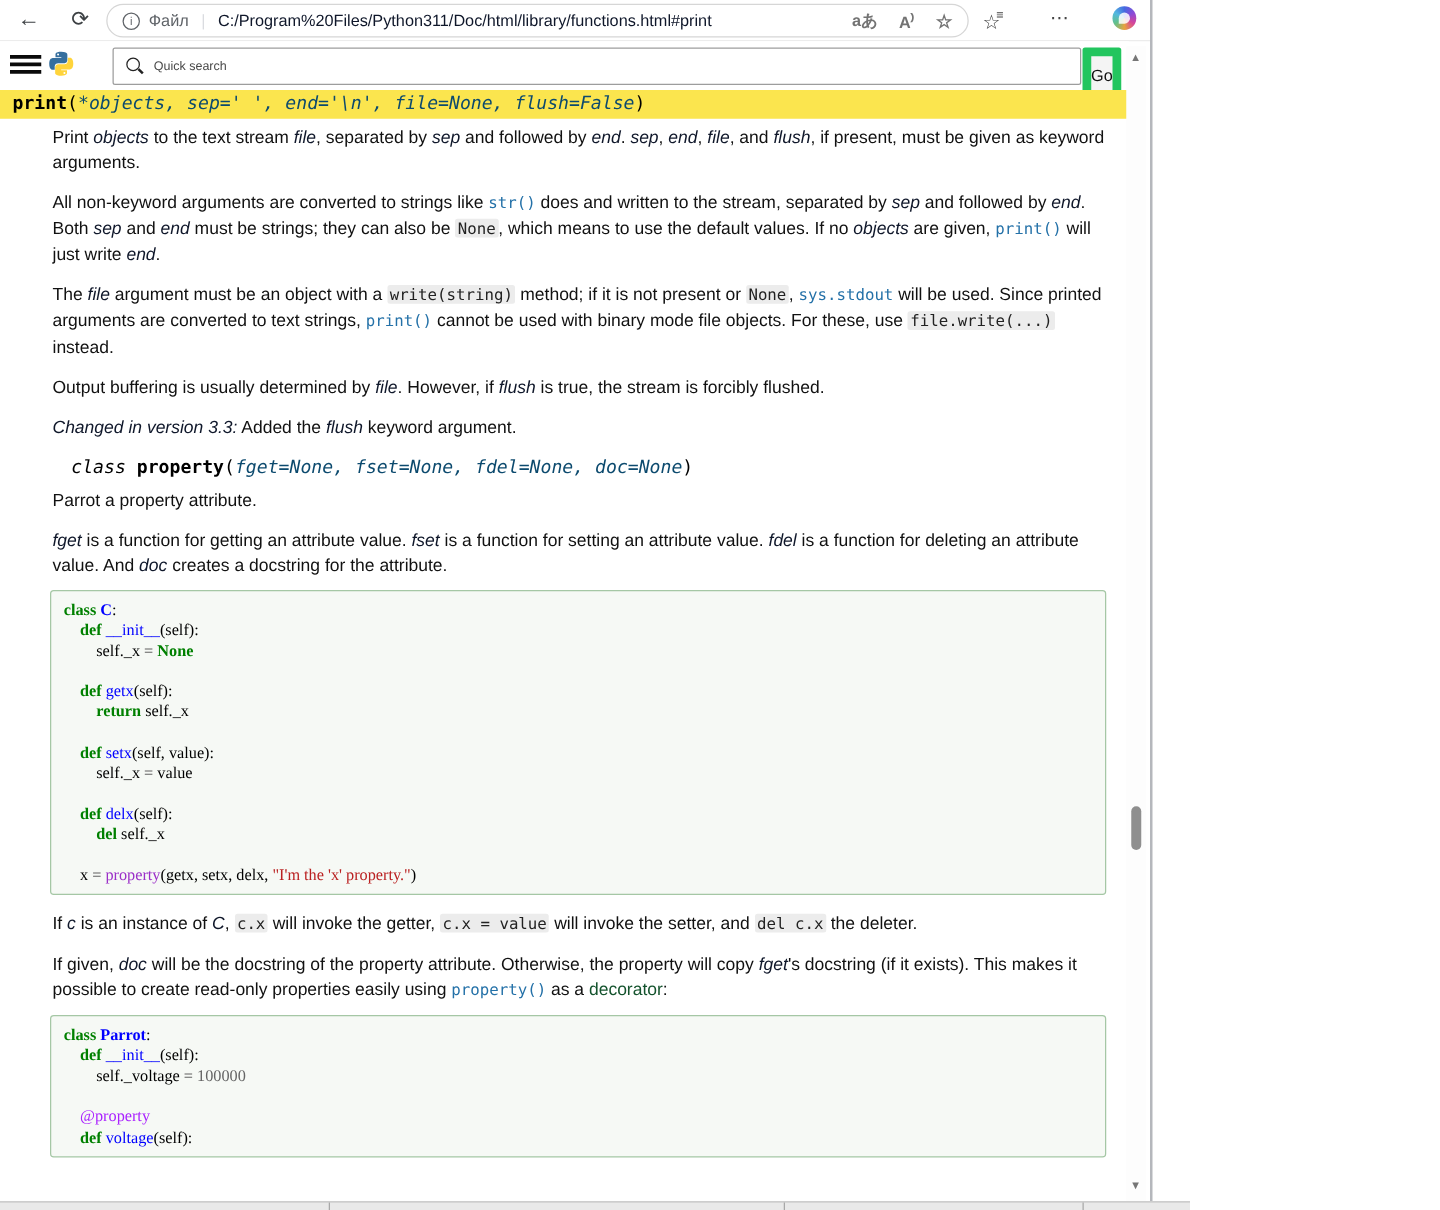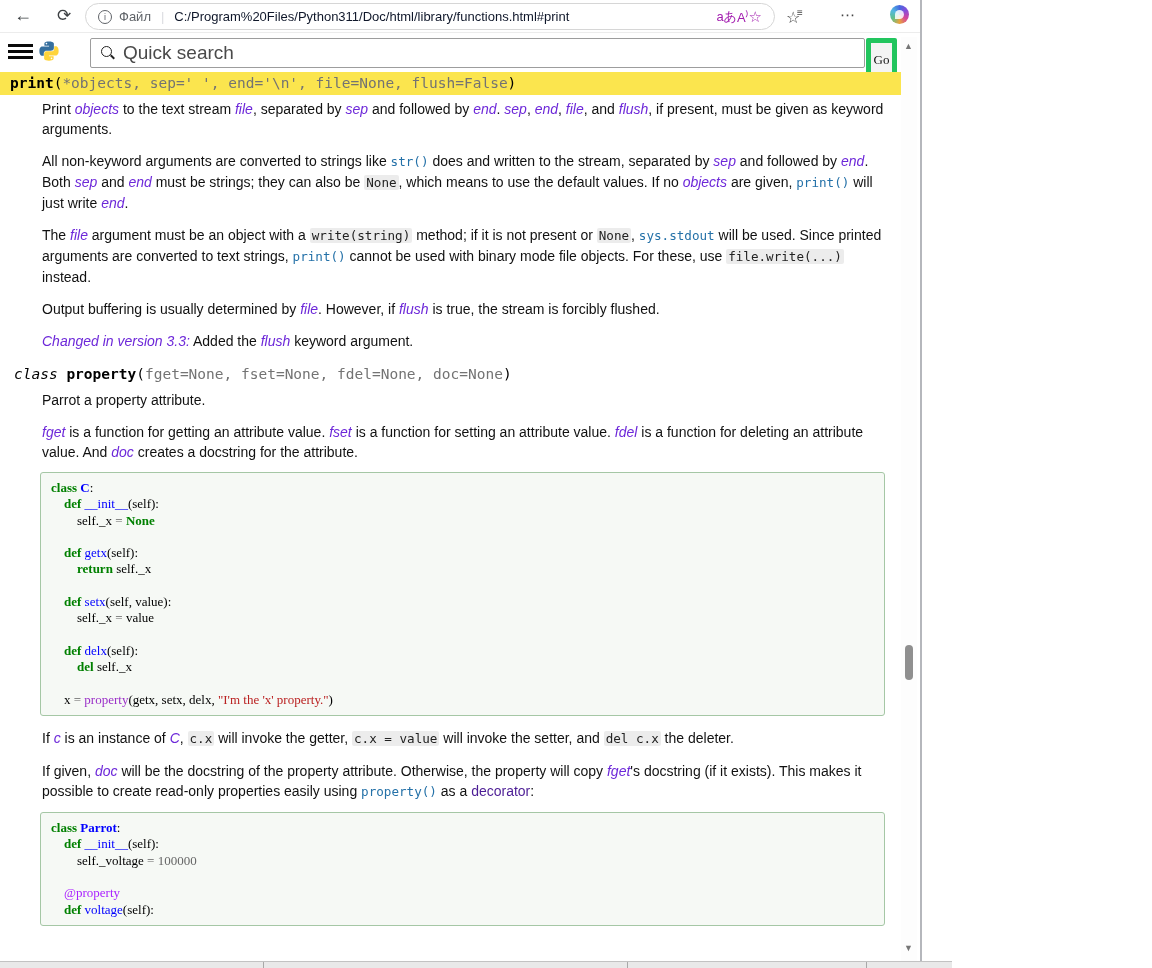--- a/index.html
+++ b/index.html
@@ -15,21 +15,21 @@
   #refresh-btn { left:57px; top:7px; }
   #url-pill { position:absolute; left:85px; top:3px; width:690px; height:27px;
               border:1px solid #d6d6d6; border-radius:14px; background:#fff;
               display:flex; align-items:center; padding:0 12px; }
   #info-badge { width:14px; height:14px; border:1.4px solid #5f6368; border-radius:50%;
                 font-size:9px; color:#5f6368; display:flex; align-items:center; justify-content:center;
                 flex:0 0 auto; font-style:normal; }
   #site-label { color:#5f6368; font-size:13px; margin-left:7px; }
   .pill-divider { color:#dadce0; margin:0 10px; font-size:13px; }
   #address-text { flex:1; font-size:13px; color:#0f172a; white-space:nowrap; overflow:hidden; }
-  .pill-right { color:#a21caf; font-size:13px; flex:0 0 auto; }
+  .pill-right { color:#737373; font-size:13px; margin-left:17px; flex:0 0 auto;font-weight:bold; }
   #favorite-star { font-size:15px; }
   #collections-btn { position:absolute; left:786px; top:8px; width:20px; height:18px; }
   #collections-btn .star { position:absolute; left:0; top:0; font-size:16px; color:#444; }
   #collections-btn .lines { position:absolute; left:11px; top:-1px; font-size:10px; color:#444; }
   #more-btn { left:840px; top:6px; font-size:15px; letter-spacing:1px; color:#444; }
   #copilot-btn { position:absolute; left:890px; top:5px; width:19px; height:19px; border-radius:50%;
                  background:conic-gradient(#4569e0,#8a4bd8,#d6459a,#e8a33d,#62c08a,#52b8e0,#4569e0); }
   #copilot-btn::after { content:""; position:absolute; left:5px; top:5px; width:9px; height:9px;
                  border-radius:50% 50% 50% 0; background:#fff; opacity:.85; }
 
@@ -39,49 +39,49 @@
   #hamburger span { display:block; height:3px; background:#0a0a0a; margin-bottom:3px; }
   #python-logo { position:absolute; left:38px; top:7px; width:22px; height:22px; }
   #search-box { position:absolute; left:90px; top:5px; width:775px; height:30px;
                 border:1px solid #9d9d9d; background:#fff; border-radius:2px;
                 display:flex; align-items:center; }
   #search-glyph { position:relative; width:14px; height:14px; margin:0 8px 0 10px; flex:0 0 auto; }
   #search-glyph::before { content:""; position:absolute; left:0; top:0; width:9px; height:9px;
                 border:1.7px solid #222; border-radius:50%; }
   #search-glyph::after { content:""; position:absolute; left:9px; top:10px; width:5px; height:2px;
                 background:#222; transform:rotate(45deg); }
-  #search-input { border:none; outline:none; flex:1; font-size:19px; color:#333;
+  #search-input { border:none; outline:none; flex:1; font-size:10px; color:#333;
                 font-family:"Liberation Sans", sans-serif; }
   #search-input::placeholder { color:#4a4a4a; opacity:1; }
   #go-btn { position:absolute; left:866px; top:5px; width:31px; height:44px;
-            border:5px solid #22c55e; background:#f4f4f4; border-radius:2px;
-            font-size:13px; color:#111; display:flex; align-items:center; justify-content:center;font-family:Liberation Serif, serif; }
+            border:7px solid #22c55e; background:#f4f4f4; border-radius:2px;
+            font-size:13px; color:#111; display:flex; align-items:center; justify-content:center; }
 
   
   #content { position:absolute; left:0; top:70px; width:903px; height:891px; overflow:hidden;
              color:#111; }
   .sig { font-family:"DejaVu Sans Mono","Liberation Mono",monospace; font-size:14.5px;
          line-height:17px; padding:3px 0 3px 10px; }
   .sig.highlighted { background:#fbe54e; margin-top:2px; }
-  .sig.plain { margin-top:12px; padding-left:14px; }
+  .sig.plain { margin-top:12px; padding-left:28px;margin-left:29px; }
   .seg-sigpre { font-style:italic; color:#000; }
   .seg-signame { font-weight:bold; color:#000; }
   .seg-sigparen { color:#000; }
-  .seg-sigparam { color:#737373; }
+  .seg-sigparam { font-style:italic; color:#0c4a6e; }
 
   dd { margin:0 17px 0 42px; }
   dd p { font-size:14px; line-height:20px; margin-top:12px; }
   dd p.first { margin-top:4px; }
   .seg-p { color:#111; }
-  .seg-i { font-style:italic; color:#6d28d9; }
+  .seg-i { font-style:italic; color:#0f172a; }
   .seg-c { font-family:"DejaVu Sans Mono","Liberation Mono",monospace; font-size:12.6px;
            background:#ececec; color:#222; padding:0 2px; border-radius:2px; }
   .seg-cl { font-family:"DejaVu Sans Mono","Liberation Mono",monospace; font-size:12.6px;
             color:#2471a8; }
-  .seg-a { color:#4c1d95;text-align:right; }
+  .seg-a { color:#14532d;text-align:right; }
 
   pre.codeblock { margin:10px 0 0 -2px; width:845px; background:#f6f9f5;
                   border:1px solid #a5c7a5; border-radius:3px; padding:7px 10px; }
   .code-line { font-family:Liberation Serif, serif; font-size:13px;
                line-height:16.3px; white-space:pre; color:#000; }
   .tk-pl { color:#000; }
   .tk-k  { color:#008000; font-weight:bold; }
   .tk-nc { color:#0000ff; font-weight:bold; }
   .tk-nf { color:#0000ff; }
   .tk-s  { color:#ba2121; }

